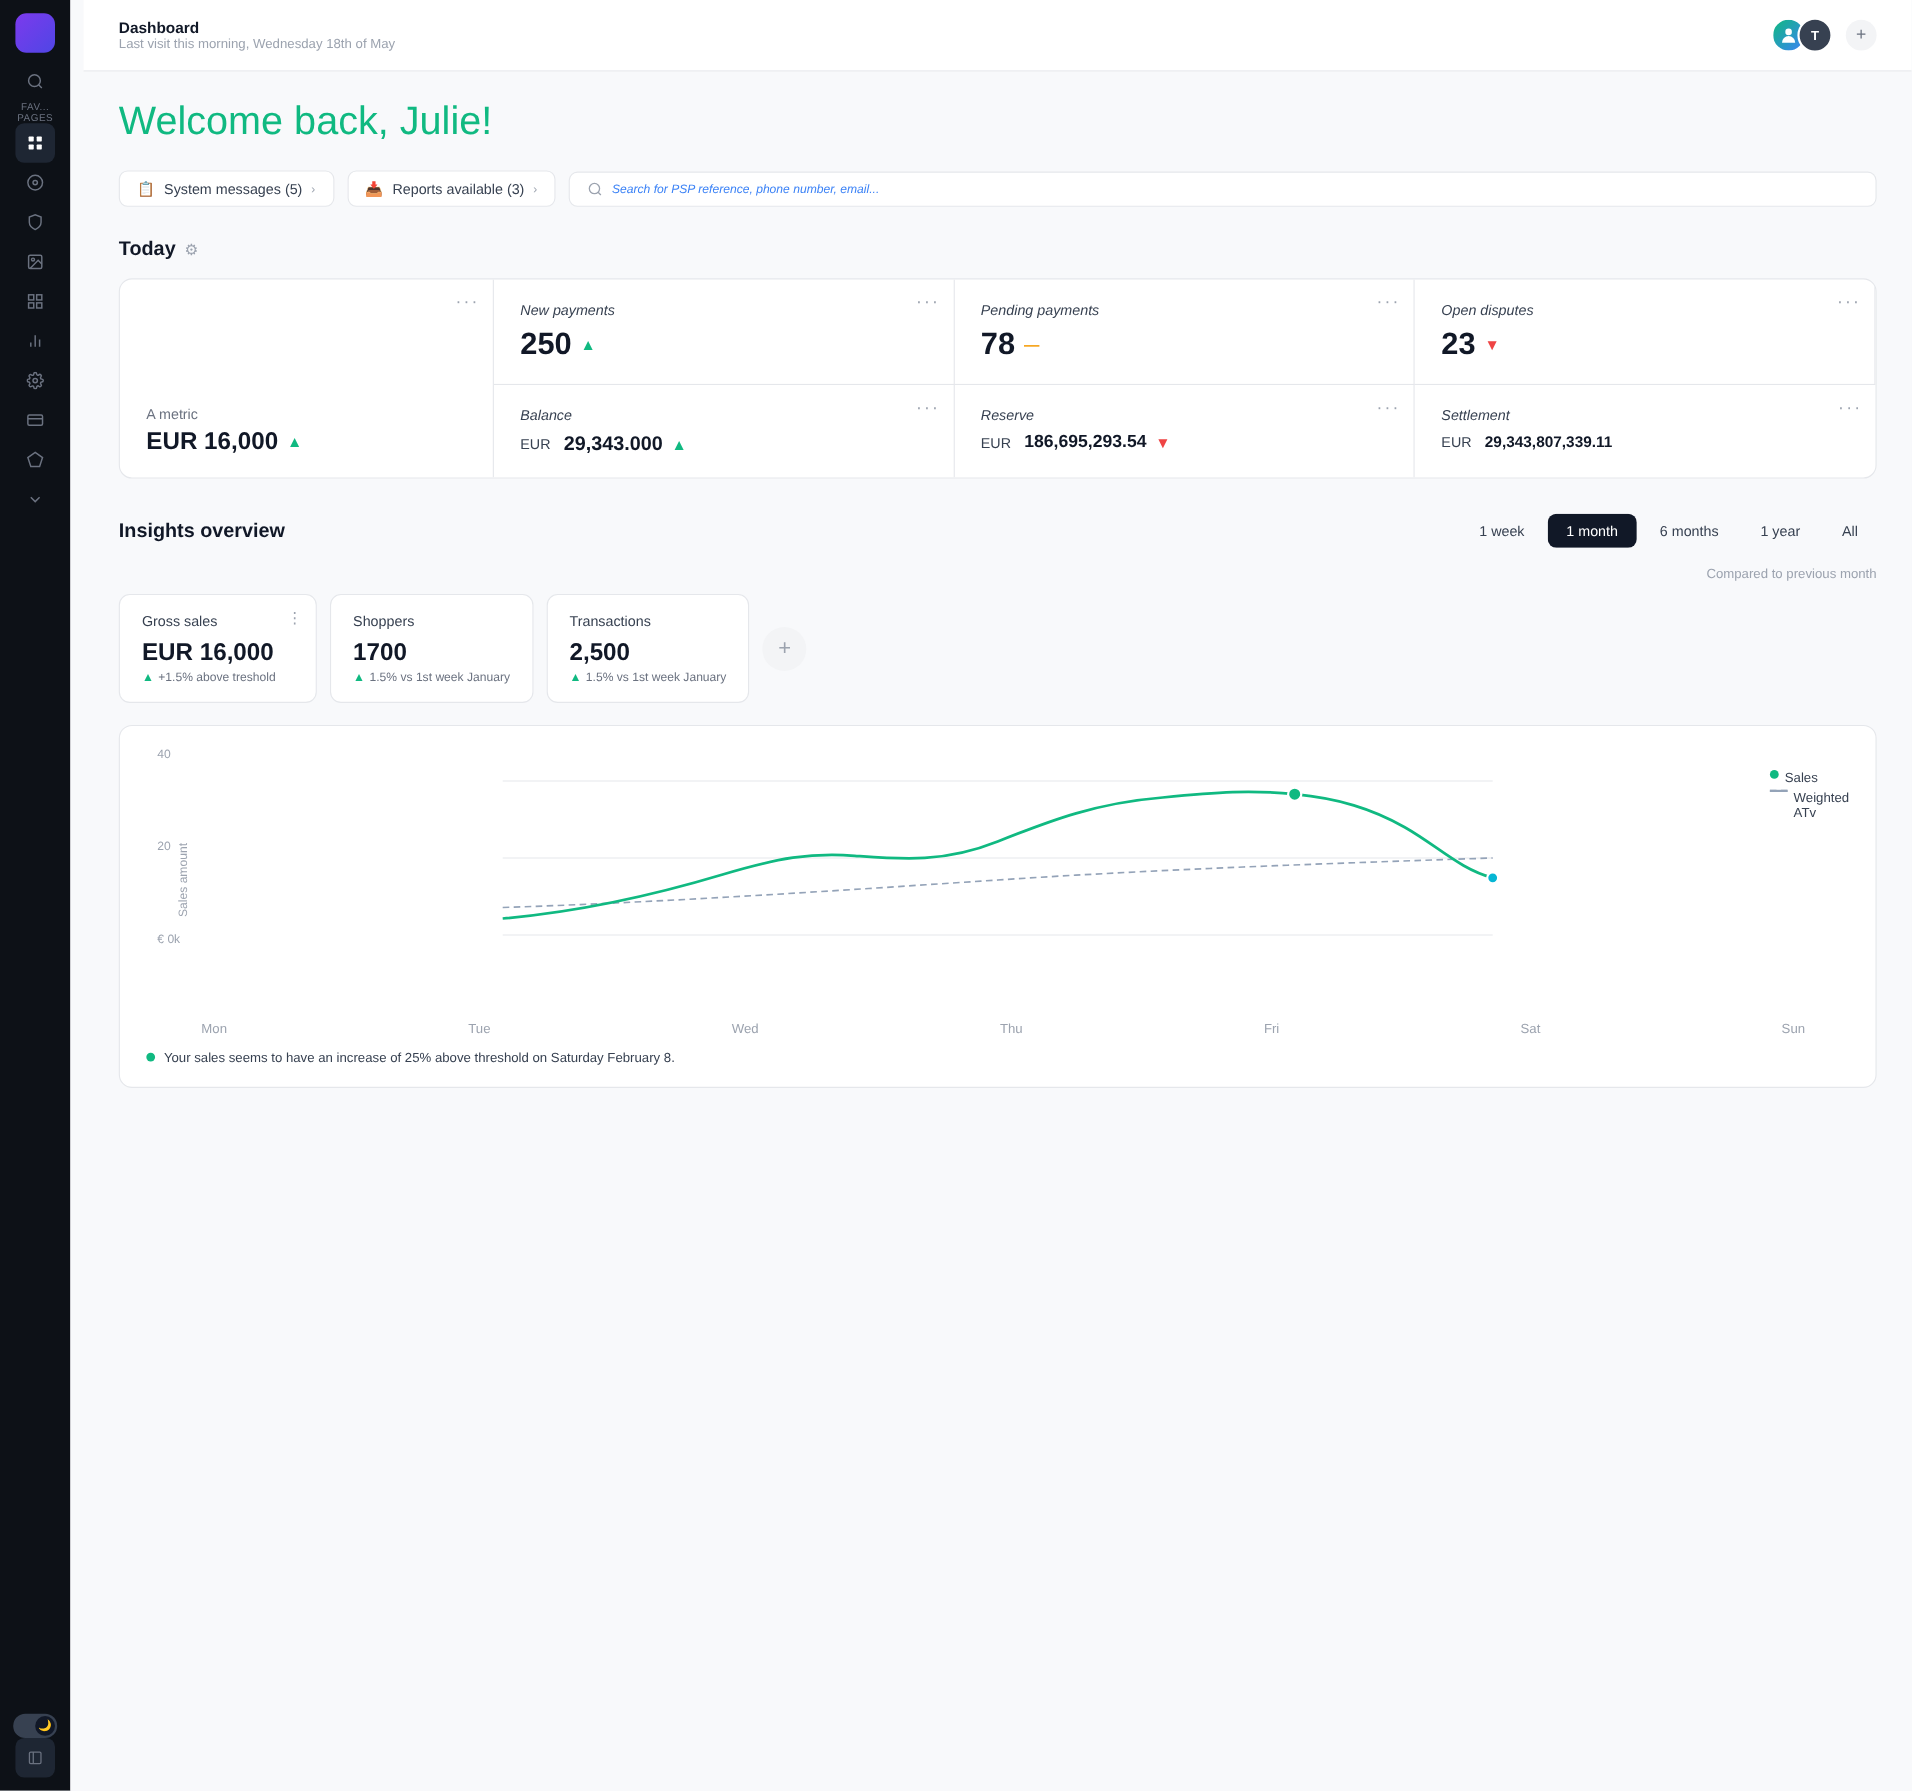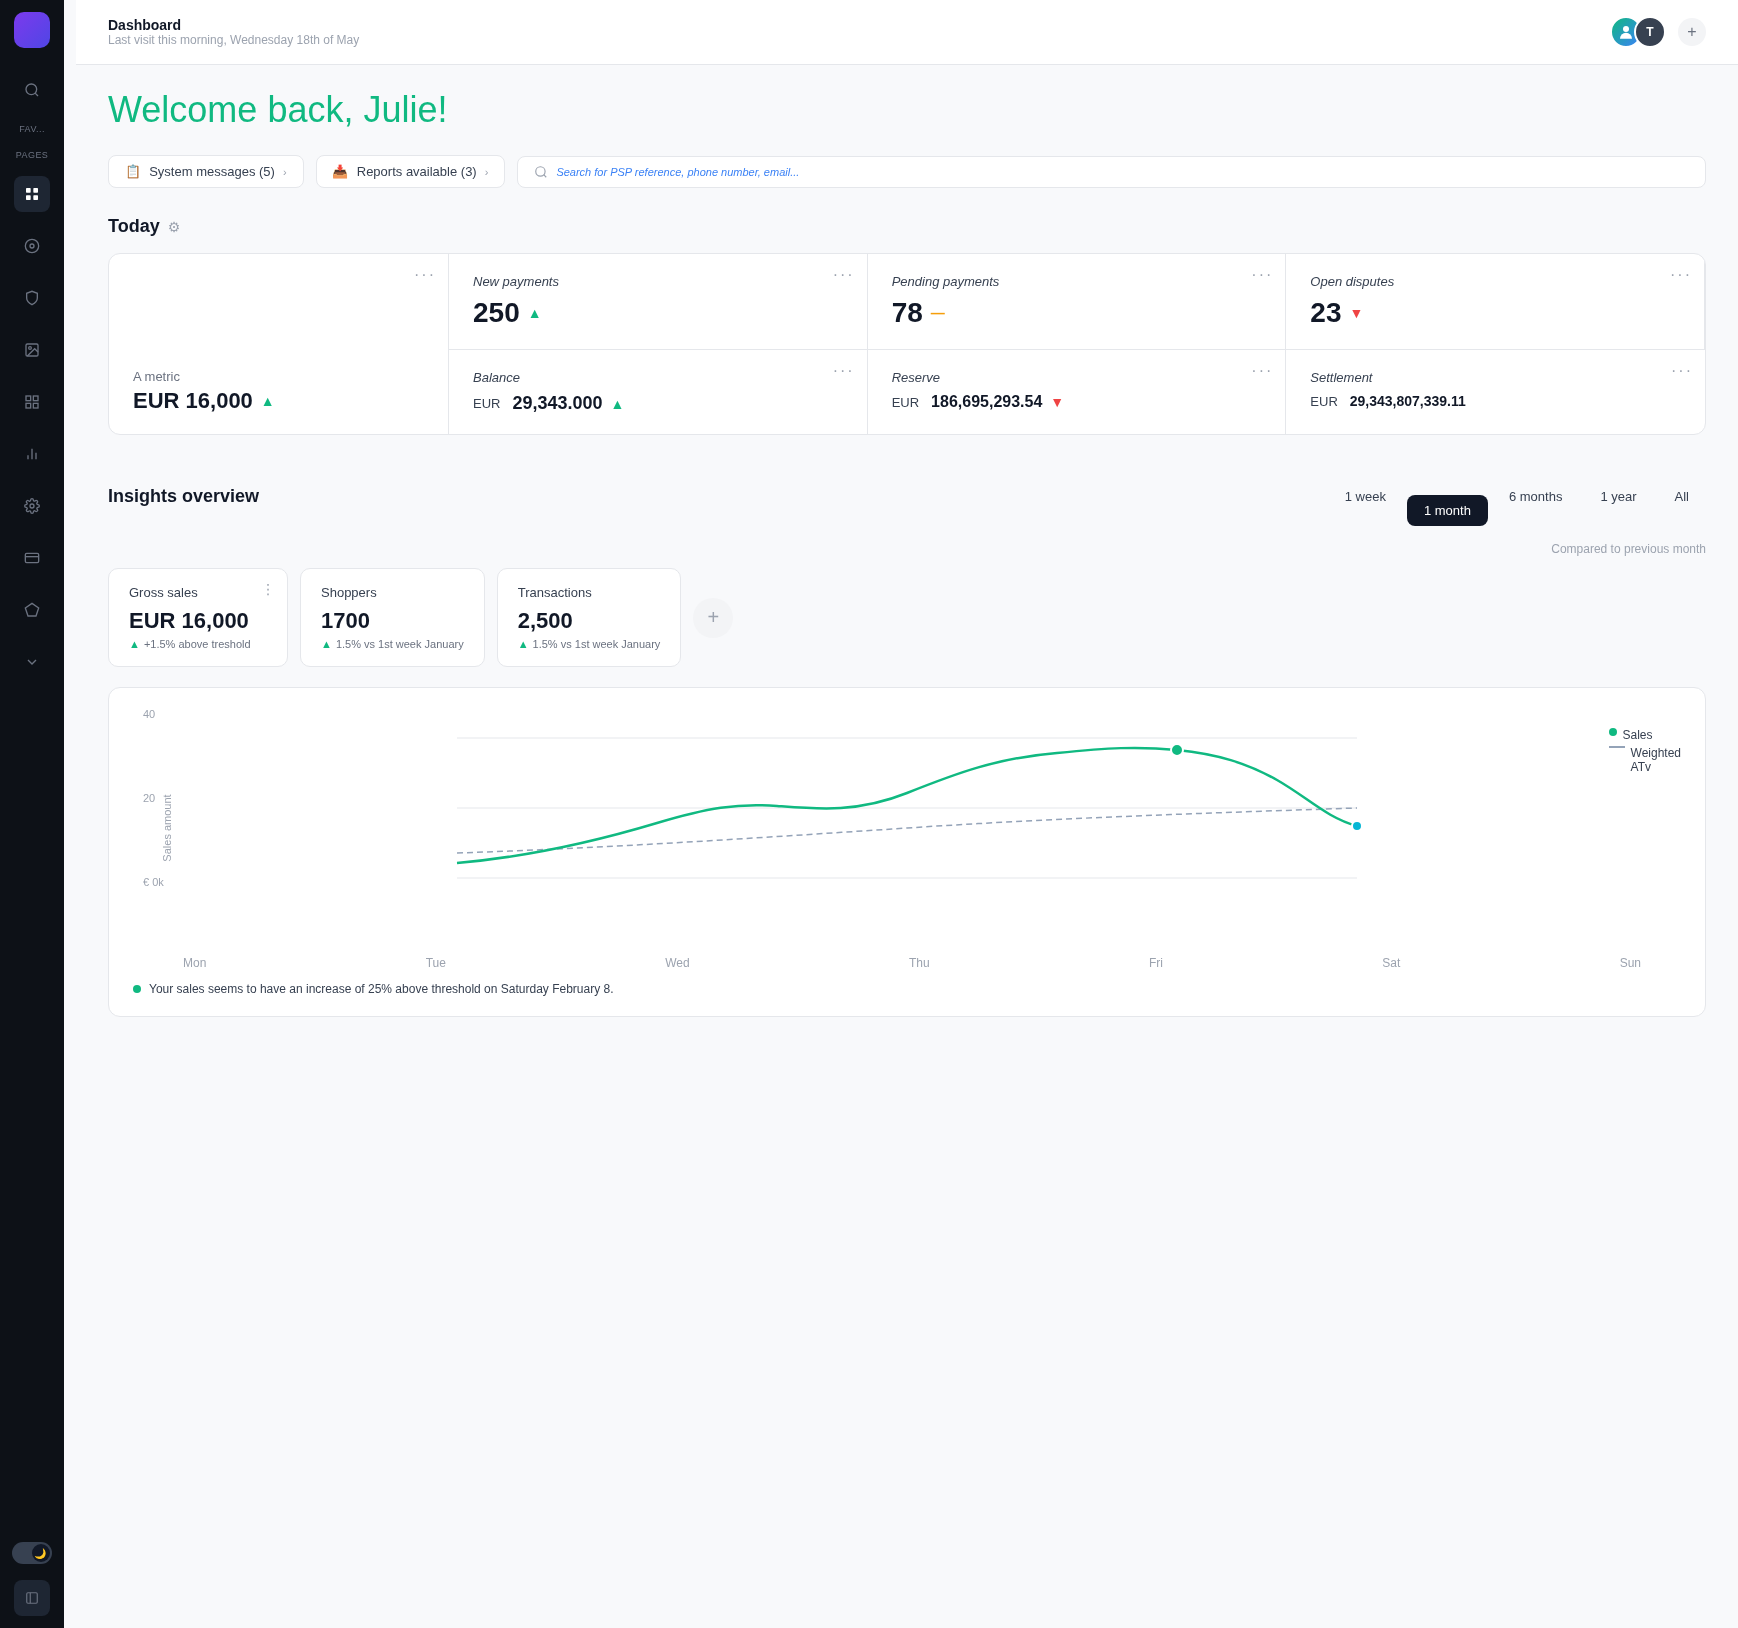--- a/index.html
+++ b/index.html
@@ -6,21 +6,21 @@
     body { font-family: -apple-system, BlinkMacSystemFont, 'Segoe UI', sans-serif; background: #f5f6fa; display: flex; height: 100vh; overflow: hidden; }
 
     
     .sidebar {
       width: 64px;
       background: #0d1117;
       display: flex;
       flex-direction: column;
       align-items: center;
       padding: 12px 0;
-      gap: 16px;
+      gap: 0;
       flex-shrink: 0;
     }
     .sidebar-logo {
       width: 36px; height: 36px;
       background: linear-gradient(135deg, #7c3aed, #4f46e5);
       border-radius: 10px;
       margin-bottom: 8px;
     }
     .sidebar-icon {
       width: 36px; height: 36px;
@@ -160,21 +160,21 @@
       display: flex; align-items: center; justify-content: space-between;
       margin-bottom: 16px;
     }
     .insights-title { font-size: 18px; font-weight: 700; color: #111827; }
     .period-tabs { display: flex; gap: 4px; }
     .period-tab {
       padding: 7px 16px; border-radius: 8px; font-size: 13px;
       cursor: pointer; color: #374151; background: transparent; border: 1px solid transparent;
     }
     .period-tab.active {
-      background: #111827; color: #fff; margin-top: 28px;
+      background: #111827; color: #fff;
     }
 
     .insights-comparison {
       font-size: 12px; color: #9ca3af; text-align: right; margin-bottom: 12px;
     }
 
     
     .kpi-row { display: flex; gap: 12px; margin-bottom: 20px; }
     .kpi-card {
       background: #fff; border: 1px solid #e5e7eb; border-radius: 10px;

